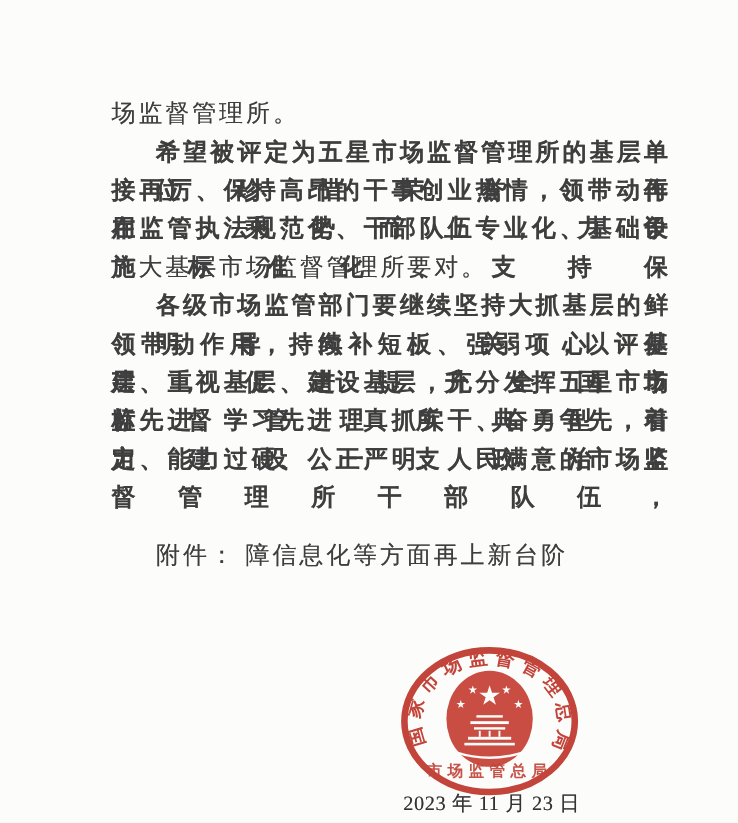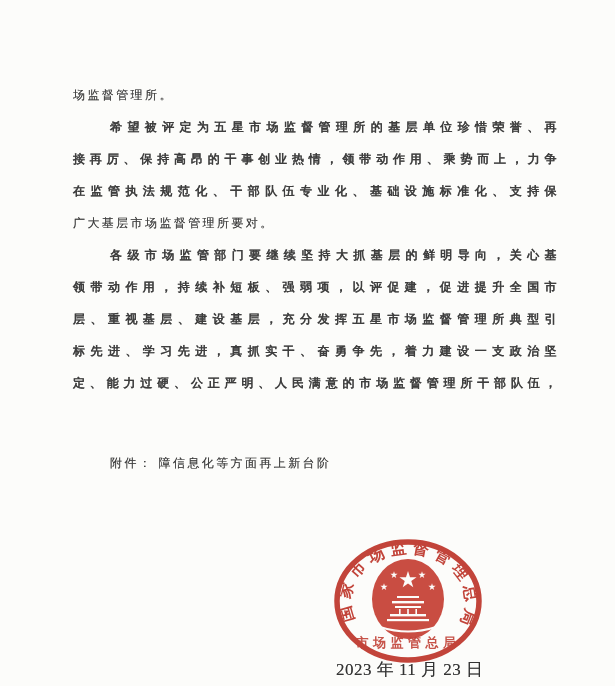--- a/index.html
+++ b/index.html
@@ -19,22 +19,23 @@
     overflow:hidden;
     font-family:"Liberation Serif","DejaVu Serif",serif;
   }
   .text-block{
     position:absolute;left:73px;top:79px;width:486px;
     color:var(--ink);
     text-shadow:0 0 .5px rgba(80,80,80,.65);
   }
   .line{
     height:32px;line-height:32px;
-    font-size:12px;letter-spacing:2.4px;
+    font-size:20px;letter-spacing:2.4px;
     white-space:nowrap;
+    margin-left:20px;
   }
   .line.justify{
     white-space:normal;
     text-align:justify;
     text-align-last:justify;
     text-justify:inter-character;
     font-weight:bold;
   }
   .line.indent{padding-left:37px;}
   .line.attach{margin-top:48px;}

